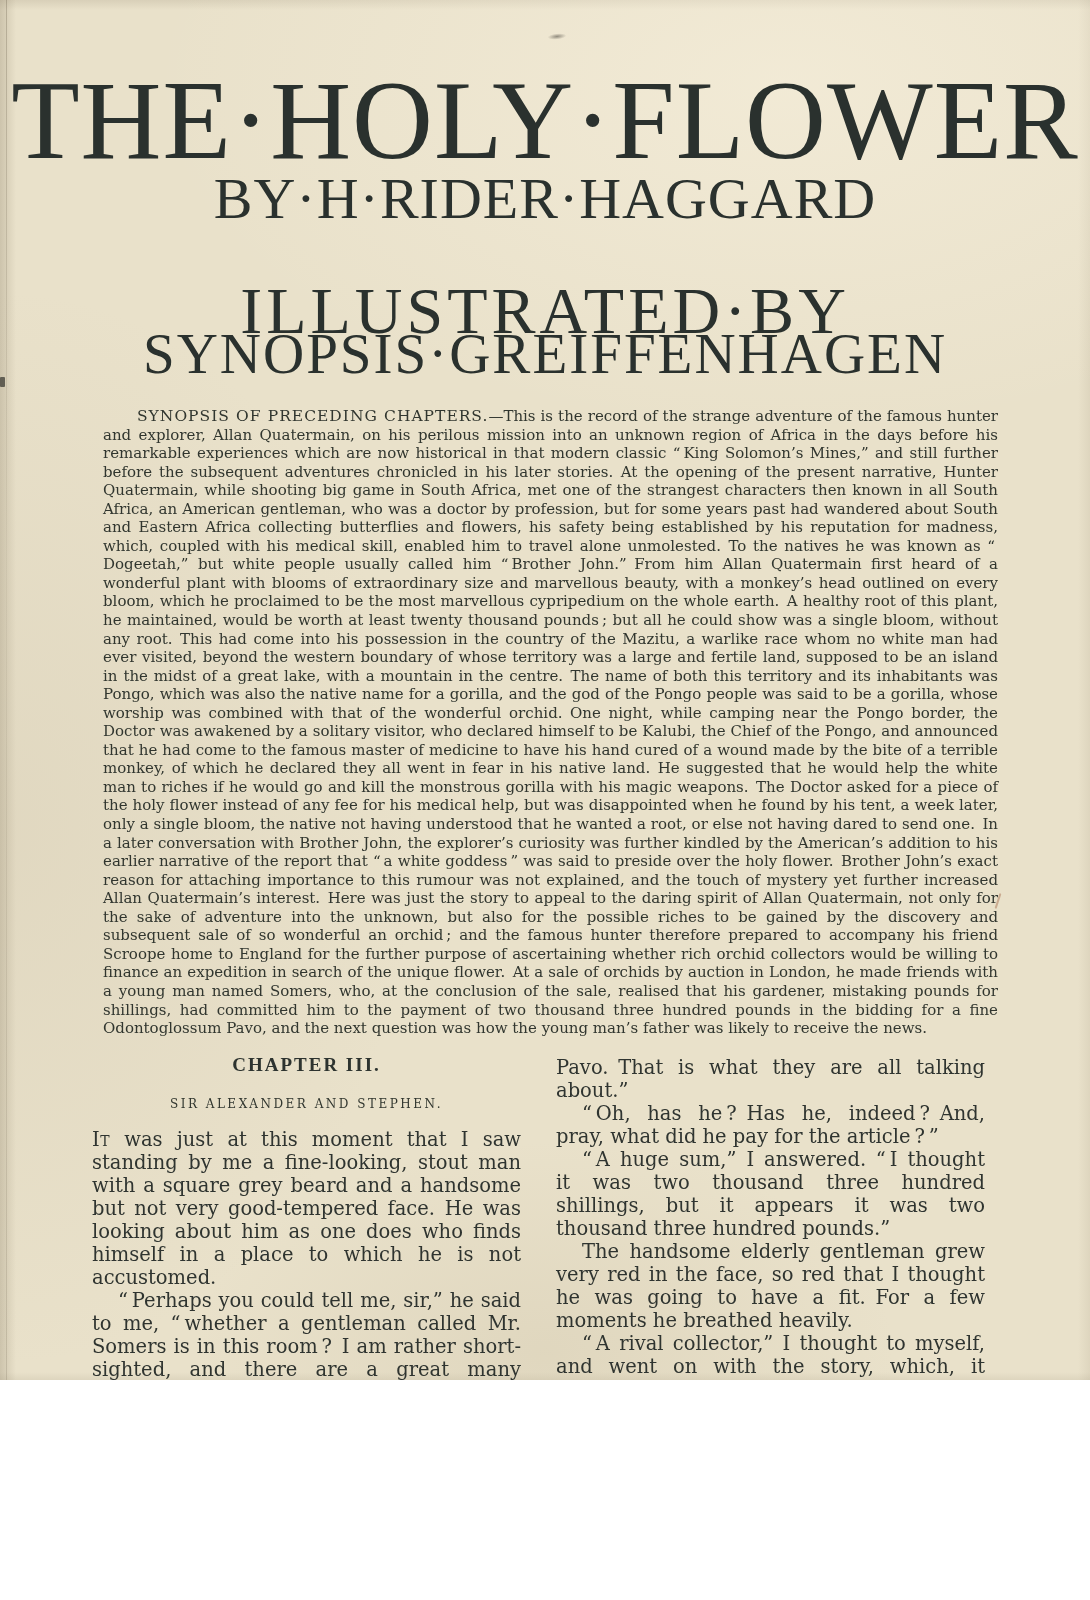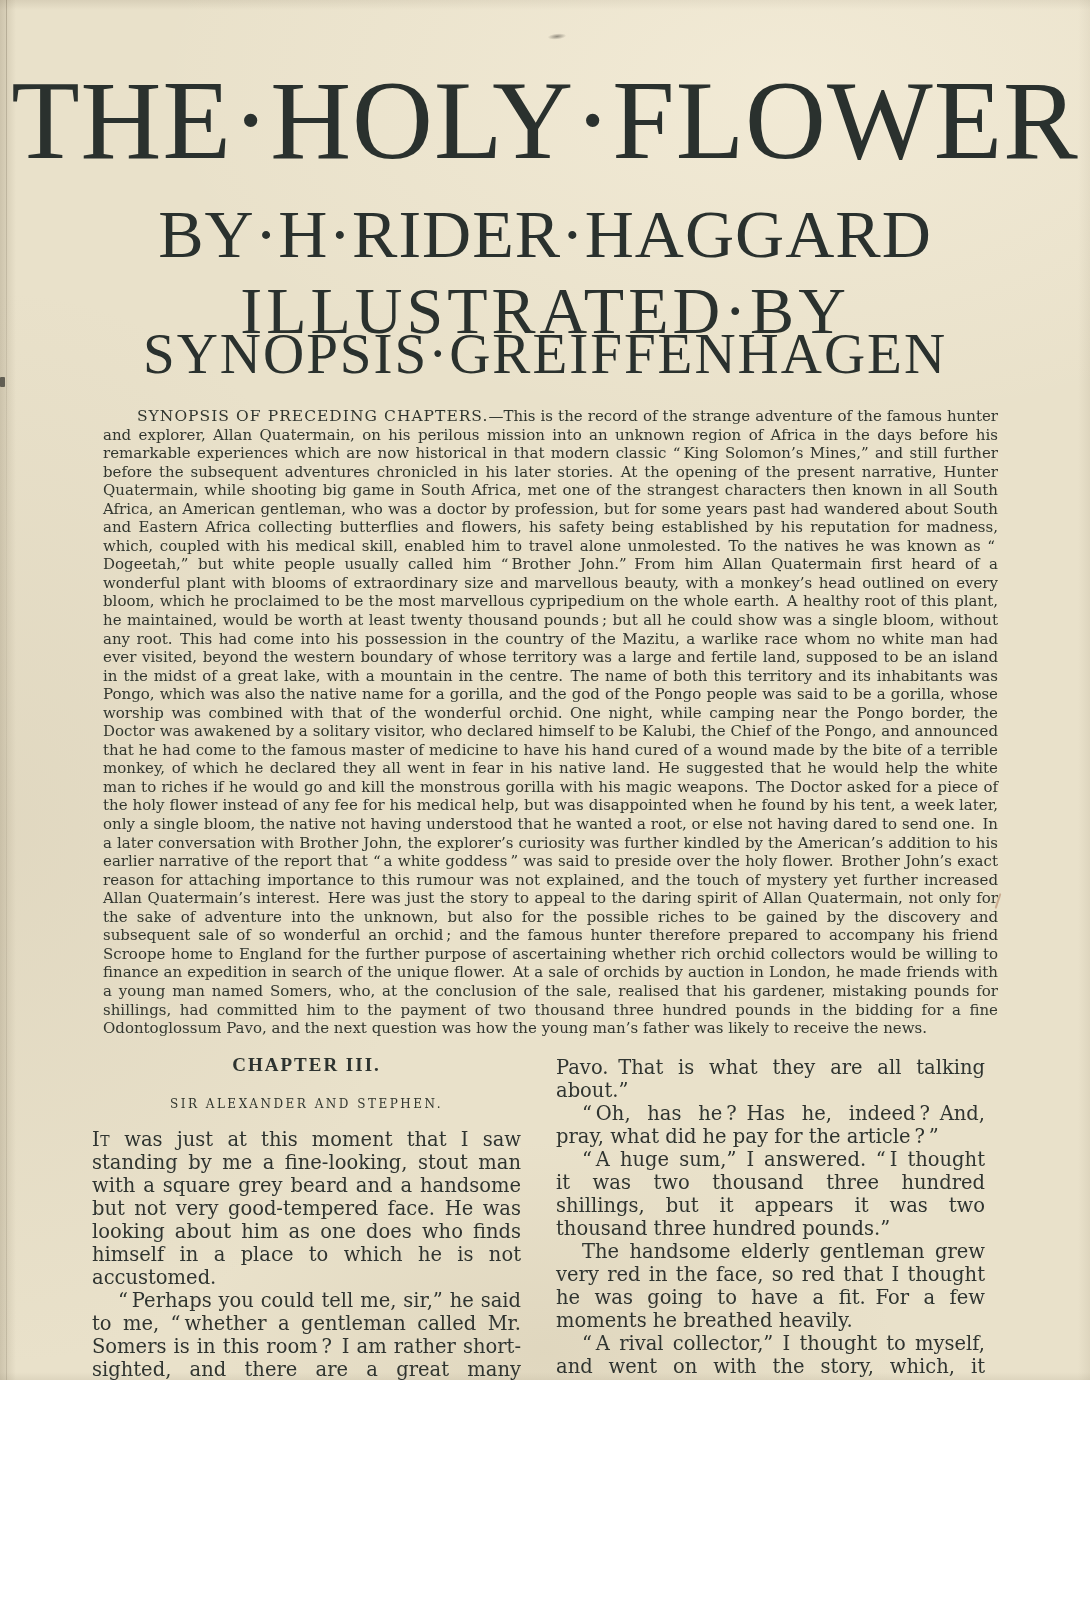--- a/index.html
+++ b/index.html
@@ -23,21 +23,21 @@
   .crease{position:absolute;left:6px;top:0;width:1px;height:100%;
     background:linear-gradient(180deg, rgba(90,80,60,0.28), rgba(90,80,60,0.06) 40%, rgba(90,80,60,0.18));}
   .smudge-top{position:absolute;left:546px;top:33px;width:22px;height:7px;border-radius:50%;
     background:radial-gradient(closest-side, rgba(70,66,58,0.55), rgba(70,66,58,0) 85%);transform:rotate(-6deg);}
   .edge-dash{position:absolute;left:0px;top:377px;width:5px;height:10px;background:#3c3b34;opacity:.75;border-radius:1px;}
   .hairline{position:absolute;left:997px;top:893px;width:2px;height:16px;background:#9a5b3a;opacity:.40;transform:rotate(18deg);border-radius:1px;}
 
   .t{position:absolute;width:100%;text-align:center;white-space:nowrap;
      font-family:"Liberation Serif", serif;color:#2a312e;line-height:1;}
   .title-1{top:64px;font-size:112px;letter-spacing:1px;}
-  .title-2{top:170px;font-size:68px;letter-spacing:1px;margin-top:30px;}
+  .title-2{top:170px;font-size:58px;letter-spacing:1px;}
   .title-3a{top:278px;font-size:66px;letter-spacing:4px;}
   .title-3b{top:325px;font-size:57px;letter-spacing:2px;}
 
   .synopsis{position:absolute;top:399px;left:95px;width:895px;margin:8px;
     font-size:15px;line-height:18.55px;text-align:justify;text-indent:34px;color:#31362f;}
   .syn-lead{font-size:15.5px;letter-spacing:1px;}
 
   .col{position:absolute;width:429px;font-size:19.5px;line-height:23px;text-align:justify;color:#2f3430;}
   .col-left{left:92px;top:1050px;}
   .col-right{left:556px;top:1056px;}

